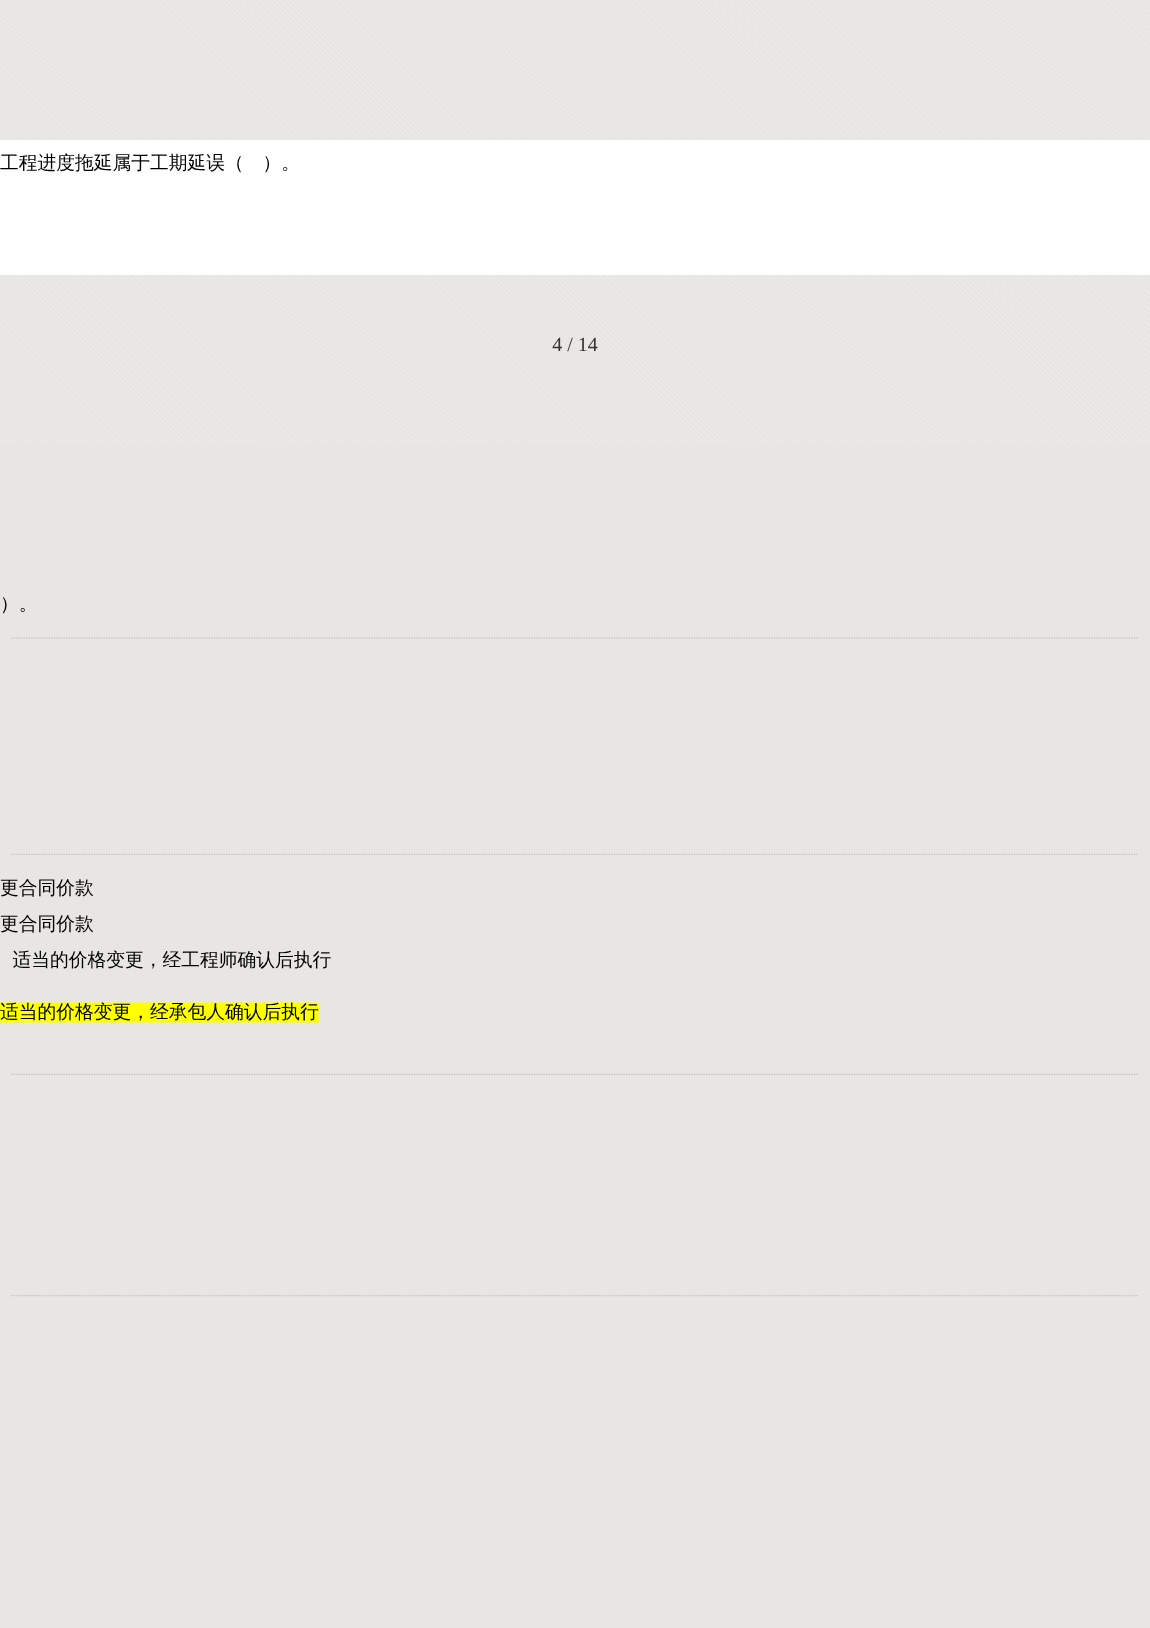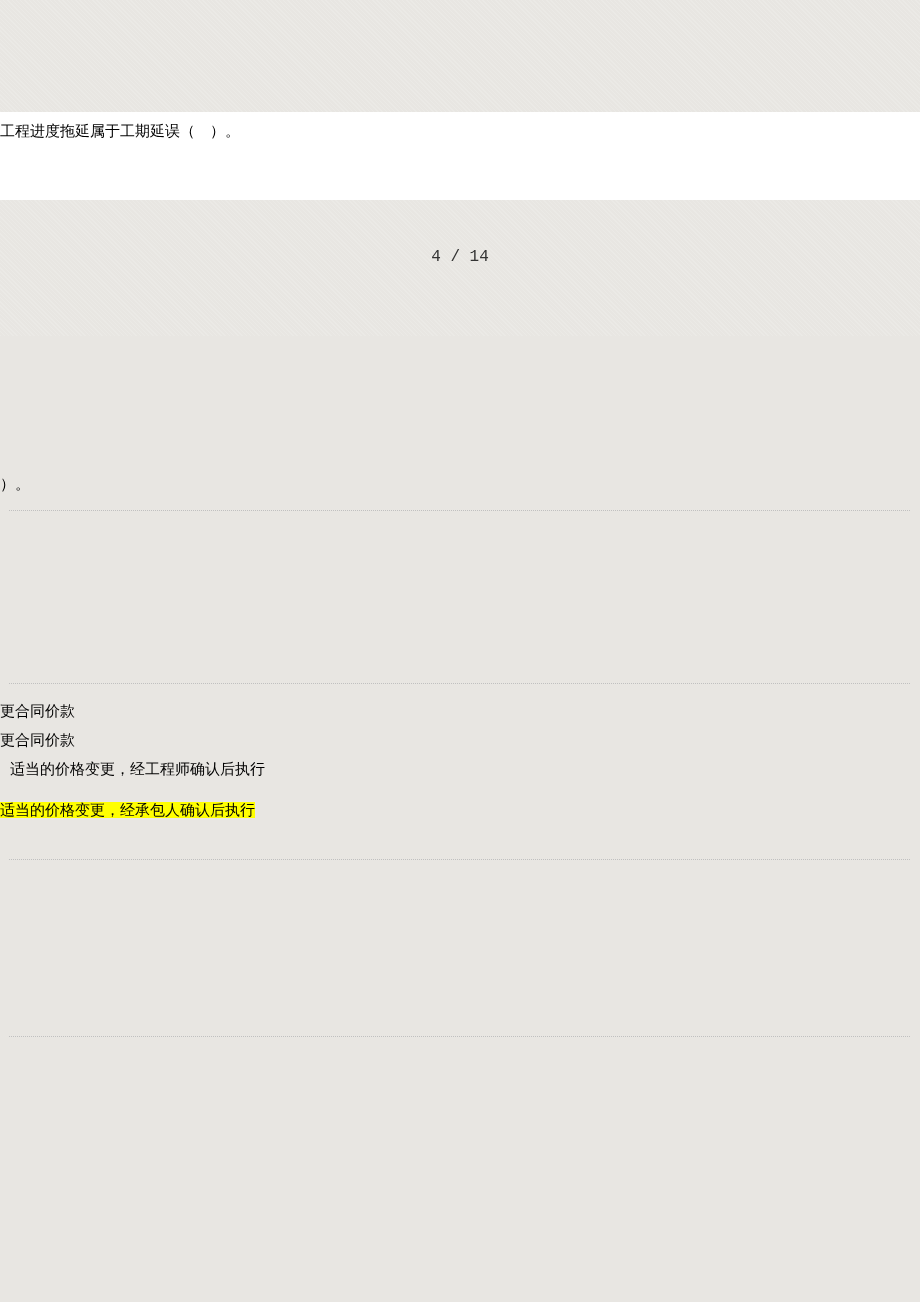--- a/index.html
+++ b/index.html
@@ -26,21 +26,21 @@
         transparent 3px);
     }
     .top-margin {
       width: 920px;
       height: 112px;
     }
     .content-area {
       width: 920px;
       background: #ffffff;
       padding-top: 48px;
-      padding-bottom: 40px;
+      padding-bottom: 60px;
       position: relative;
     }
     .bottom-margin {
       width: 920px;
       height: 136px;
       position: relative;
     }
     .line {
       position: absolute;
       left: 0;
@@ -55,21 +55,21 @@
       border-top: 1px dotted #c0c0c0;
       height: 0;
     }
     .highlight {
       background-color: #ffff00;
     }
     .page-number {
       position: absolute;
       width: 100%;
       text-align: center;
-      font-family: Liberation Mono, monospace;
+      font-family: Liberation Serif, serif;
       font-size: 16px;
       color: #333;
       top: 48px;
     }
   </style>
 </head>
 <body>
 
 <div class="top-margin paper-texture"></div>
 

